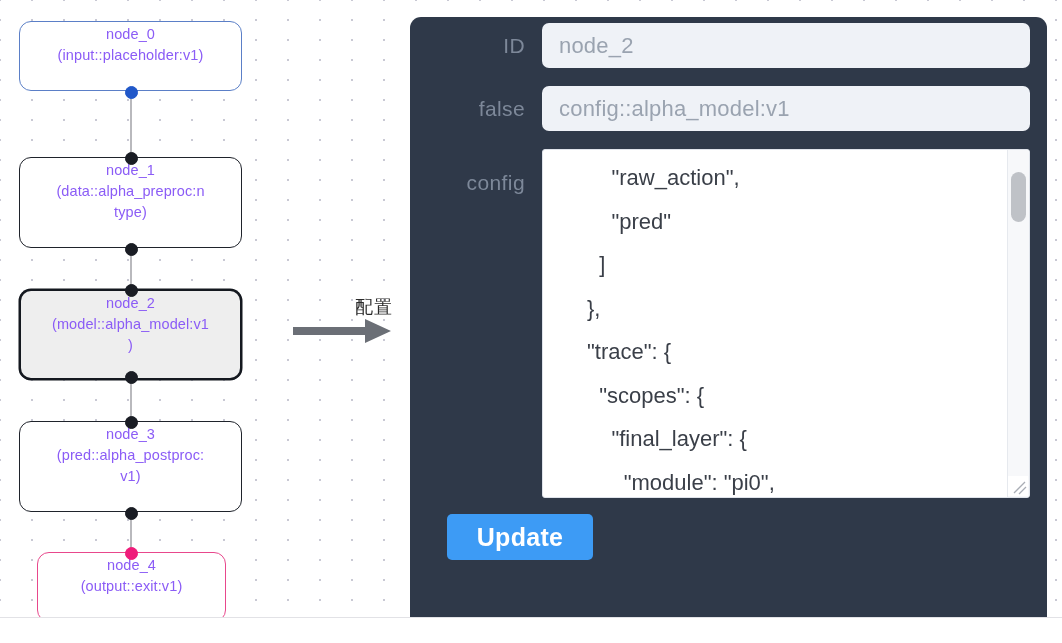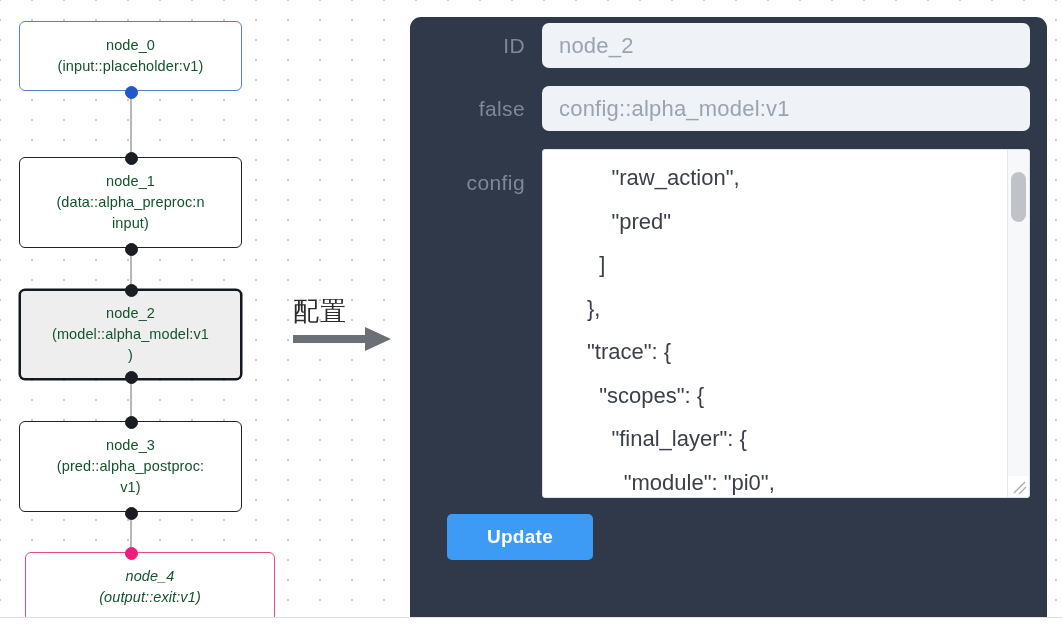--- a/index.html
+++ b/index.html
@@ -22,28 +22,28 @@
   }
   #canvas::after{
     content:"";position:absolute;left:0;right:0;bottom:0;height:1px;
     background:#e2e2e6;
   }
 
   
   .node{
     position:absolute;
     box-sizing:border-box;
-    border-radius:6px;
+    border-radius:12px;
     background:#ffffff;
     border:1.6px solid #1f232b;
-    color:#14532d;
+    color:#8b5cf6;
     font-size:14.5px;
     line-height:1.45;
     text-align:center;
-    display:flex;align-items:center;justify-content:center;
+    display:flex;justify-content:center;
     padding:2px 8px;
     letter-spacing:.1px;
   }
   .node .lbl{display:block;white-space:pre-line;word-break:break-all;}
   .node.input{border-color:#5b7fc7;border-width:1.4px;}
   .node.output{border-color:#e8478c;border-width:1.6px;}
   .node.selected{
     background:#eeeeee;
     border:2.2px solid #14181f;
     box-shadow:0 0 0 .5px #14181f;
@@ -55,21 +55,21 @@
   .handle{
     position:absolute;width:11px;height:11px;border-radius:50%;
     background:#1a1d24;border:1px solid #1a1d24;
   }
   .handle.blue{background:#2158c9;border-color:#2158c9;}
   .handle.pink{background:#ef1c7a;border-color:#ef1c7a;}
 
   
   #arrow-group{position:absolute;left:293px;top:298px;width:100px;}
   #arrow-label{
-    font-size:26px;color:#2b2b2b;text-align:left;
+    font-size:18px;color:#2b2b2b;text-align:right;
     letter-spacing:1px;line-height:1;margin-bottom:2px;
   }
   #arrow-svg{display:block;}
 
   
   #panel{
     position:absolute;left:410px;top:17px;width:637px;height:601px;
     background:#2f3949;
     border-radius:11px 11px 0 0;
     box-sizing:border-box;
@@ -118,21 +118,21 @@
   }
   #resize-grip{
     position:absolute;right:1px;bottom:1px;width:20px;height:20px;
     background:#fff;
   }
   #update-button{
     display:inline-flex;align-items:center;justify-content:center;
     margin-left:20px;
     width:146px;height:46px;
     background:#3d9bf5;border:none;border-radius:5px;
-    color:#ffffff;font-size:19px;font-weight:bold;
+    color:#ffffff;font-size:25px;font-weight:bold;
     font-family:"Liberation Sans", sans-serif;
     letter-spacing:.3px;cursor:pointer;
   }
 </style>
 </head>
 <body>
 
 <div id="canvas">
 
   <div class="edge" style="left:130px;top:91px;height:66px;"></div>
@@ -142,42 +142,42 @@
 
   <div class="node input" style="left:19px;top:21px;width:223px;height:70px;">
     <span class="lbl">node_0
 (input::placeholder:v1)</span>
   </div>
   <div class="handle blue" style="left:125px;top:86px;"></div>
 
   <div class="node" style="left:19px;top:157px;width:223px;height:91px;">
     <span class="lbl">node_1
 (data::alpha_preproc:n
-input)</span>
+type)</span>
   </div>
   <div class="handle" style="left:125px;top:152px;"></div>
   <div class="handle" style="left:125px;top:243px;"></div>
 
   <div class="node selected" style="left:19px;top:289px;width:223px;height:91px;">
     <span class="lbl">node_2
 (model::alpha_model:v1
 )</span>
   </div>
   <div class="handle" style="left:125px;top:284px;"></div>
   <div class="handle" style="left:125px;top:371px;"></div>
 
   <div class="node" style="left:19px;top:421px;width:223px;height:91px;">
     <span class="lbl">node_3
 (pred::alpha_postproc:
 v1)</span>
   </div>
   <div class="handle" style="left:125px;top:416px;"></div>
   <div class="handle" style="left:125px;top:507px;"></div>
 
-  <div class="node output" style="left:25px;top:552px;width:250px;height:70px;font-style:italic;">
+  <div class="node output" style="left:37px;top:552px;width:189px;height:70px;">
     <span class="lbl">node_4
 (output::exit:v1)</span>
   </div>
   <div class="handle pink" style="left:125px;top:547px;"></div>
 
   <div id="arrow-group">
     <div id="arrow-label">配置</div>
     <svg id="arrow-svg" width="100" height="26" viewBox="0 0 100 26">
       <path d="M0 9 L72 9 L72 1 L98 13 L72 25 L72 17 L0 17 Z" fill="#6b6f76"></path>
     </svg>

